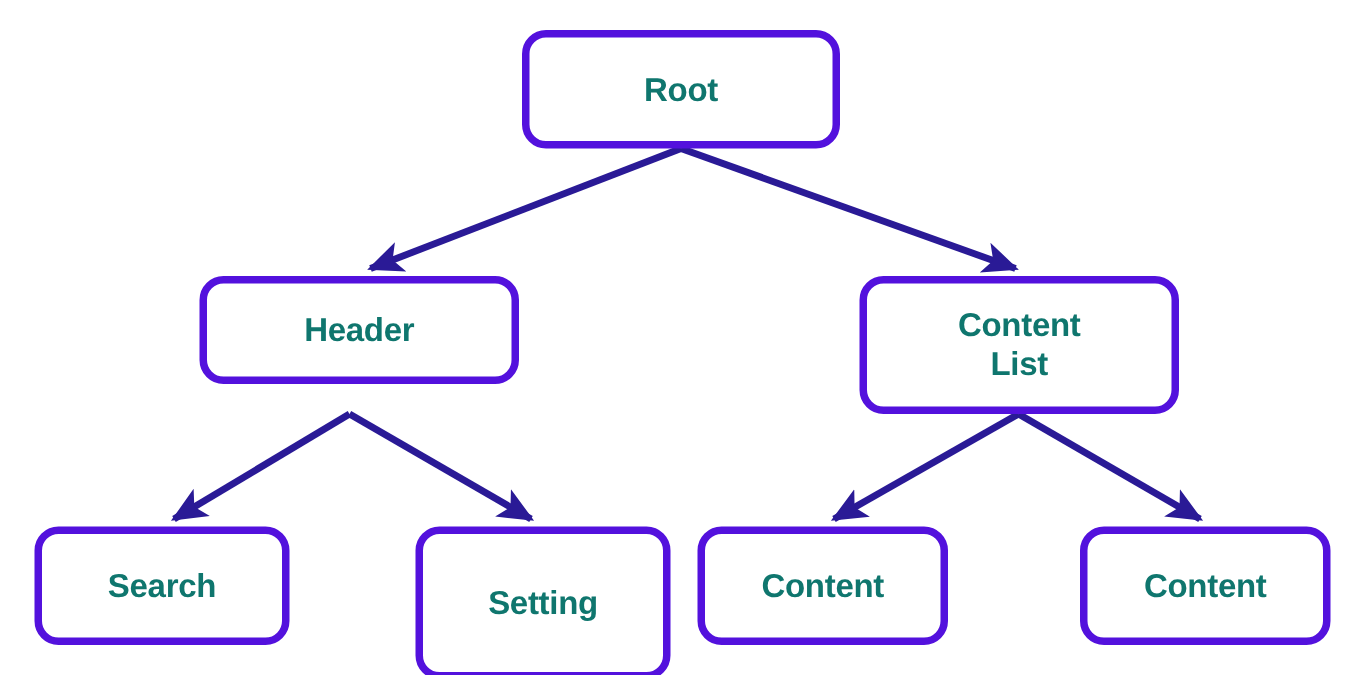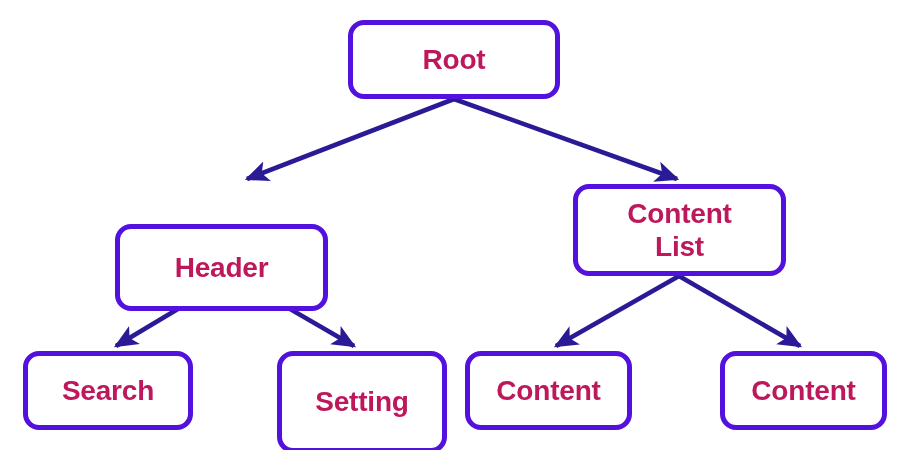--- a/index.html
+++ b/index.html
@@ -33,31 +33,31 @@
     background: #ffffff;
     border: 5px solid #5311dd;
     border-radius: 16px;
     display: flex;
     align-items: center;
     justify-content: center;
     text-align: center;
     z-index: 2;
   }
   .node-label {
-    color: #be185d;
+    color: #0f766e;
     font-family: "Liberation Sans", sans-serif;
     font-weight: bold;
-    font-size: 28px;
+    font-size: 22px;
     line-height: 1.18;
     letter-spacing: -0.2px;
     white-space: pre-line;
   }
   
   #node-root        { left: 348px; top: 20px;  width: 212px; height: 79px; }
-  #node-header      { left: 115px; top: 184px; width: 213px; height: 87px; margin-top: 40px; }
+  #node-header      { left: 133px; top: 184px; width: 213px; height: 72px; }
   #node-content-list{ left: 573px; top: 184px; width: 213px; height: 92px; }
   #node-search      { left: 23px;  top: 351px; width: 170px; height: 79px; }
   #node-setting     { left: 277px; top: 351px; width: 170px; height: 102px; }
   #node-content-1   { left: 465px; top: 351px; width: 167px; height: 79px; }
   #node-content-2   { left: 720px; top: 351px; width: 167px; height: 79px; }
 </style>
 </head>
 <body>
 
 <div id="diagram-canvas">

